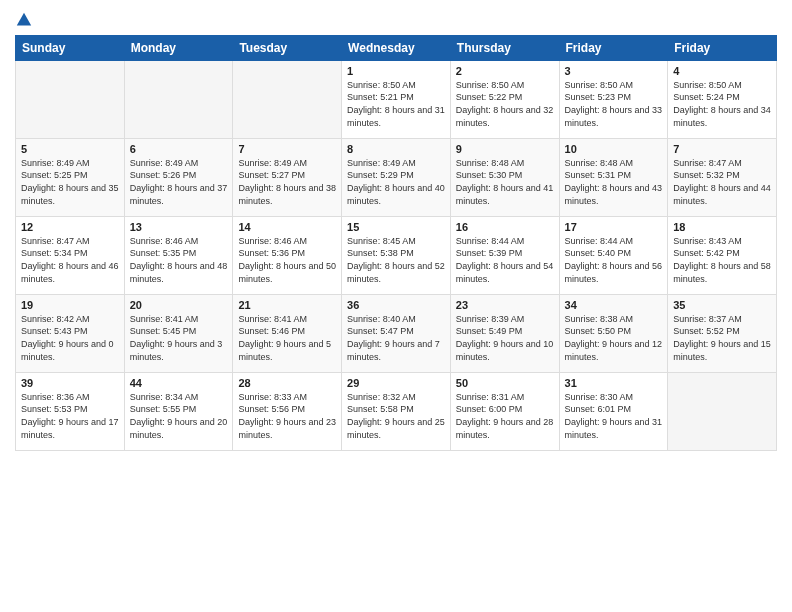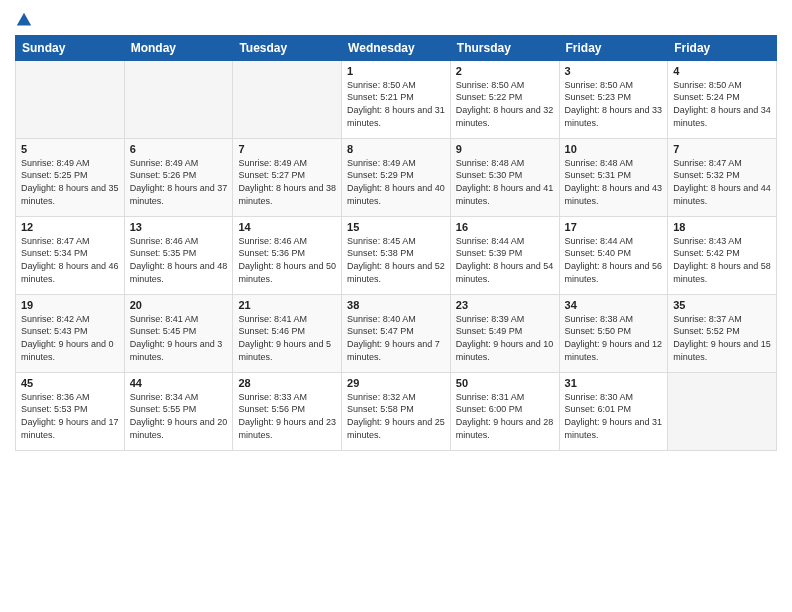--- a/index.html
+++ b/index.html
@@ -209,39 +209,39 @@
           </td>
           <td>
             <div class="day-number">20</div>
             <div class="day-info">Sunrise: 8:41 AM<br>Sunset: 5:45 PM<br>Daylight: 9 hours and 3 minutes.</div>
           </td>
           <td>
             <div class="day-number">21</div>
             <div class="day-info">Sunrise: 8:41 AM<br>Sunset: 5:46 PM<br>Daylight: 9 hours and 5 minutes.</div>
           </td>
           <td>
-            <div class="day-number">38</div>
+            <div class="day-number">36</div>
             <div class="day-info">Sunrise: 8:40 AM<br>Sunset: 5:47 PM<br>Daylight: 9 hours and 7 minutes.</div>
           </td>
           <td>
             <div class="day-number">23</div>
             <div class="day-info">Sunrise: 8:39 AM<br>Sunset: 5:49 PM<br>Daylight: 9 hours and 10 minutes.</div>
           </td>
           <td>
             <div class="day-number">34</div>
             <div class="day-info">Sunrise: 8:38 AM<br>Sunset: 5:50 PM<br>Daylight: 9 hours and 12 minutes.</div>
           </td>
           <td>
             <div class="day-number">35</div>
             <div class="day-info">Sunrise: 8:37 AM<br>Sunset: 5:52 PM<br>Daylight: 9 hours and 15 minutes.</div>
           </td>
         </tr>
         <tr>
           <td>
-            <div class="day-number">45</div>
+            <div class="day-number">39</div>
             <div class="day-info">Sunrise: 8:36 AM<br>Sunset: 5:53 PM<br>Daylight: 9 hours and 17 minutes.</div>
           </td>
           <td>
             <div class="day-number">44</div>
             <div class="day-info">Sunrise: 8:34 AM<br>Sunset: 5:55 PM<br>Daylight: 9 hours and 20 minutes.</div>
           </td>
           <td>
             <div class="day-number">28</div>
             <div class="day-info">Sunrise: 8:33 AM<br>Sunset: 5:56 PM<br>Daylight: 9 hours and 23 minutes.</div>
           </td>

